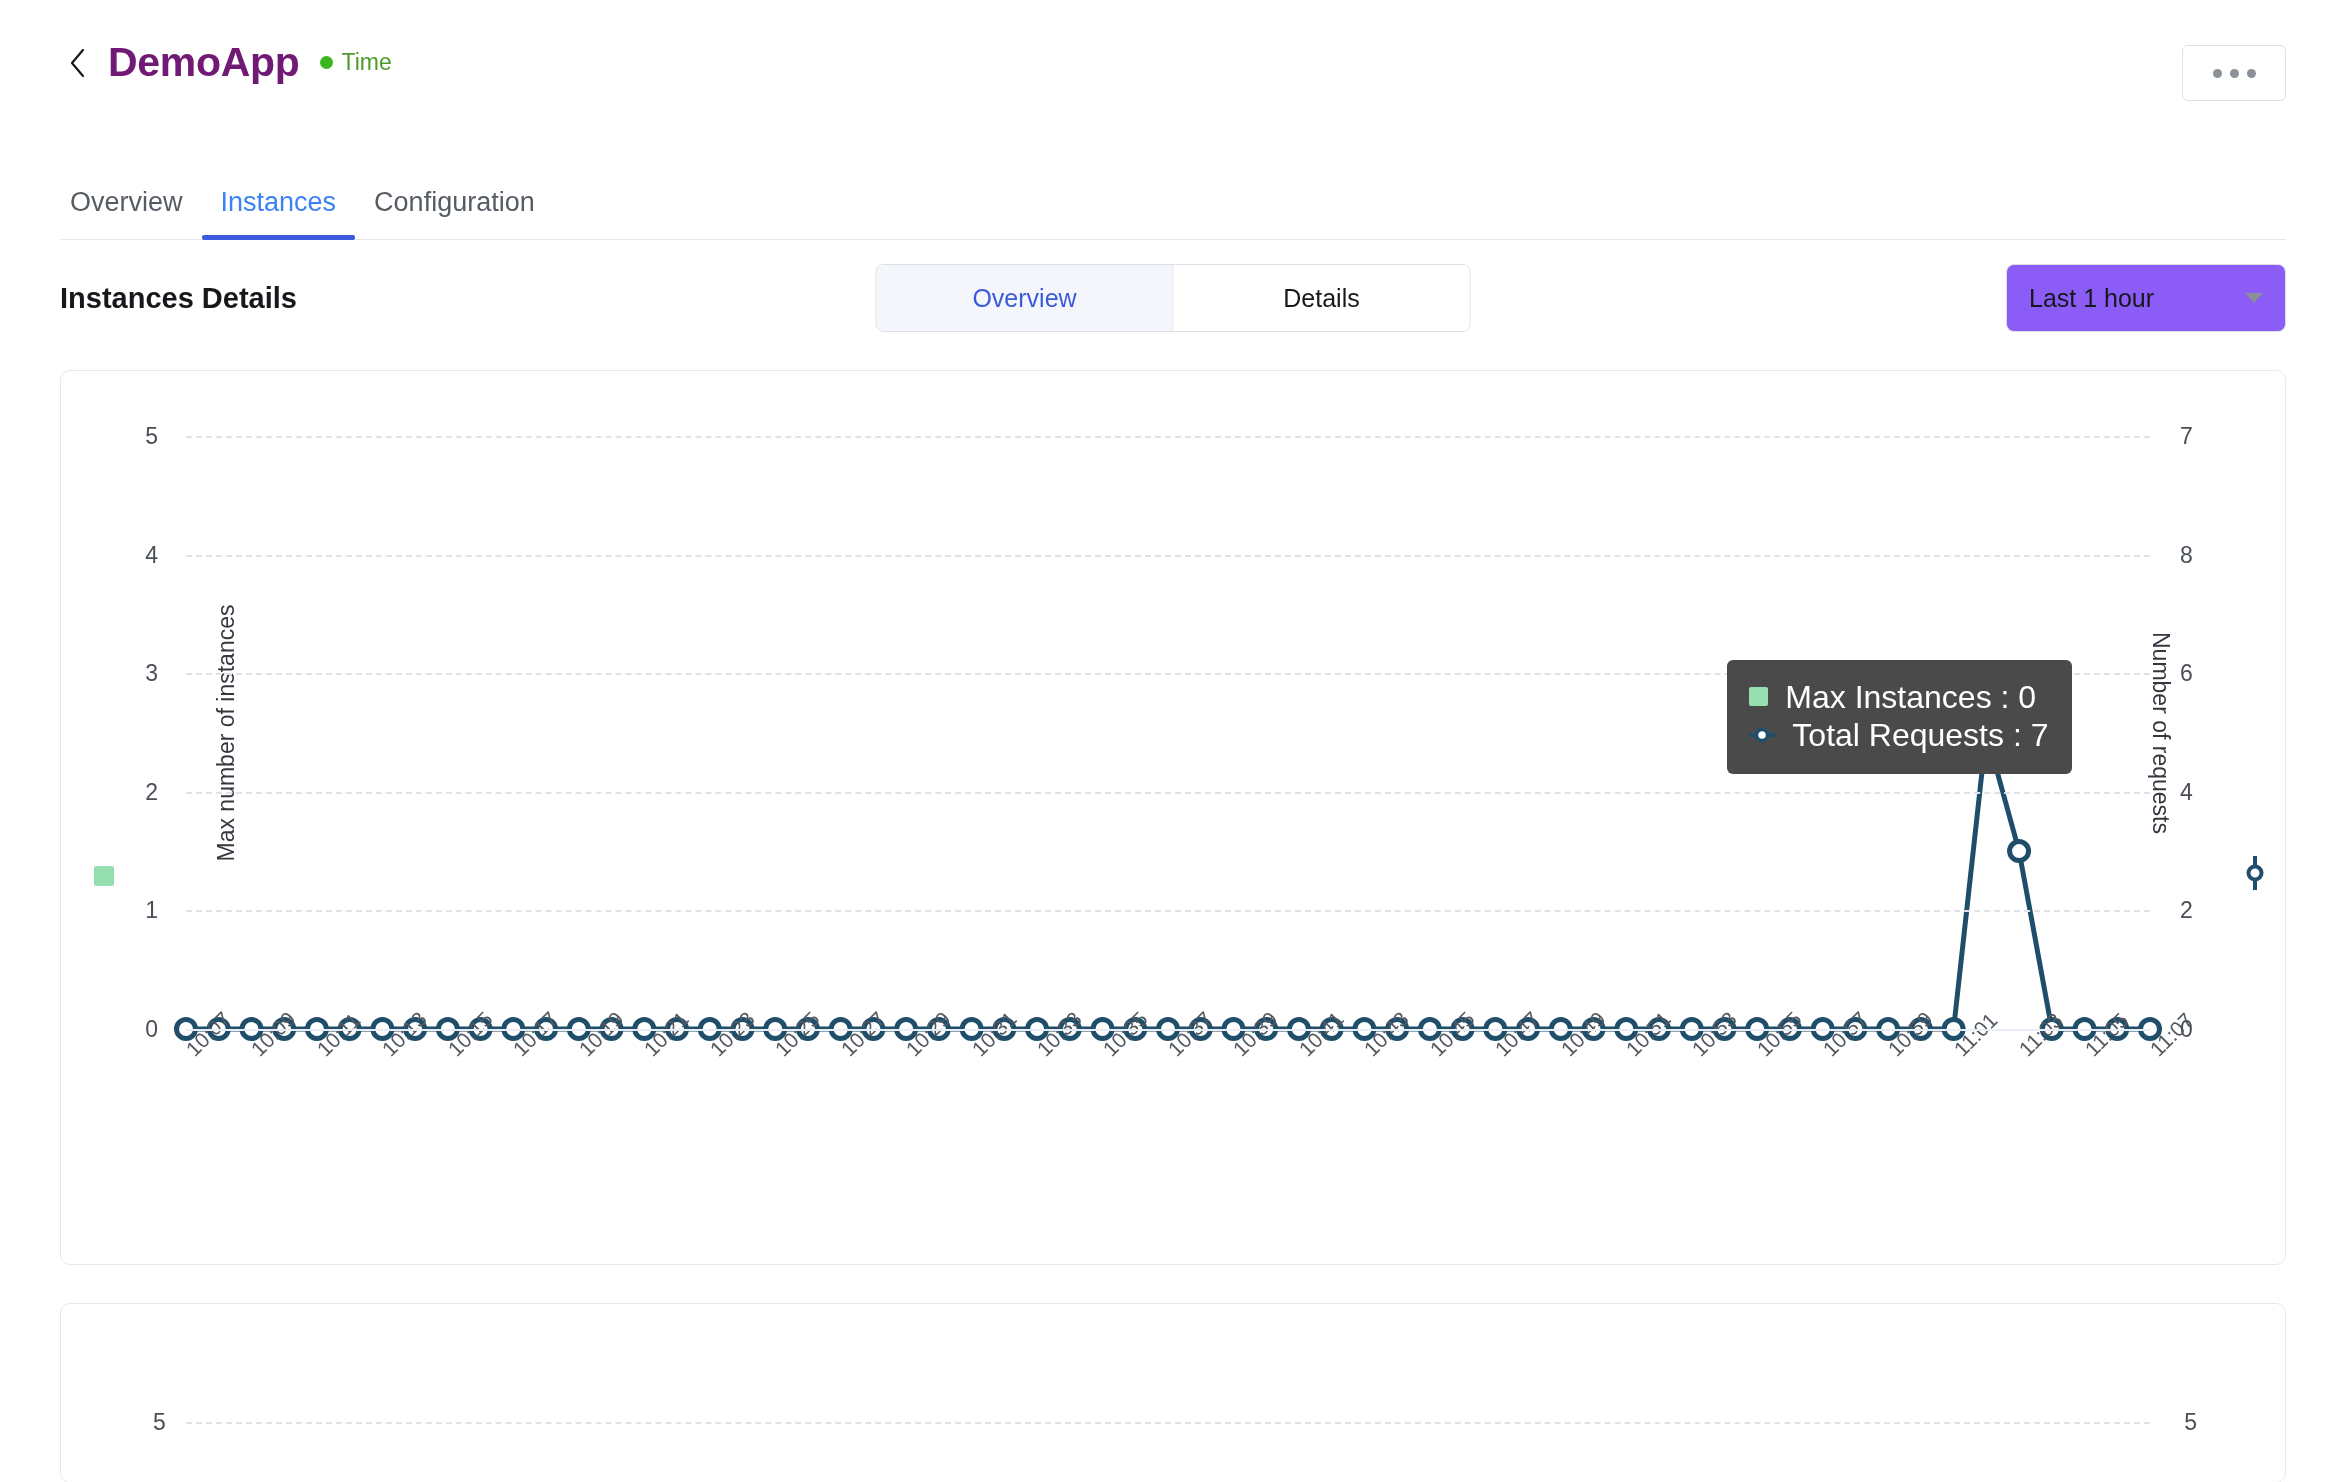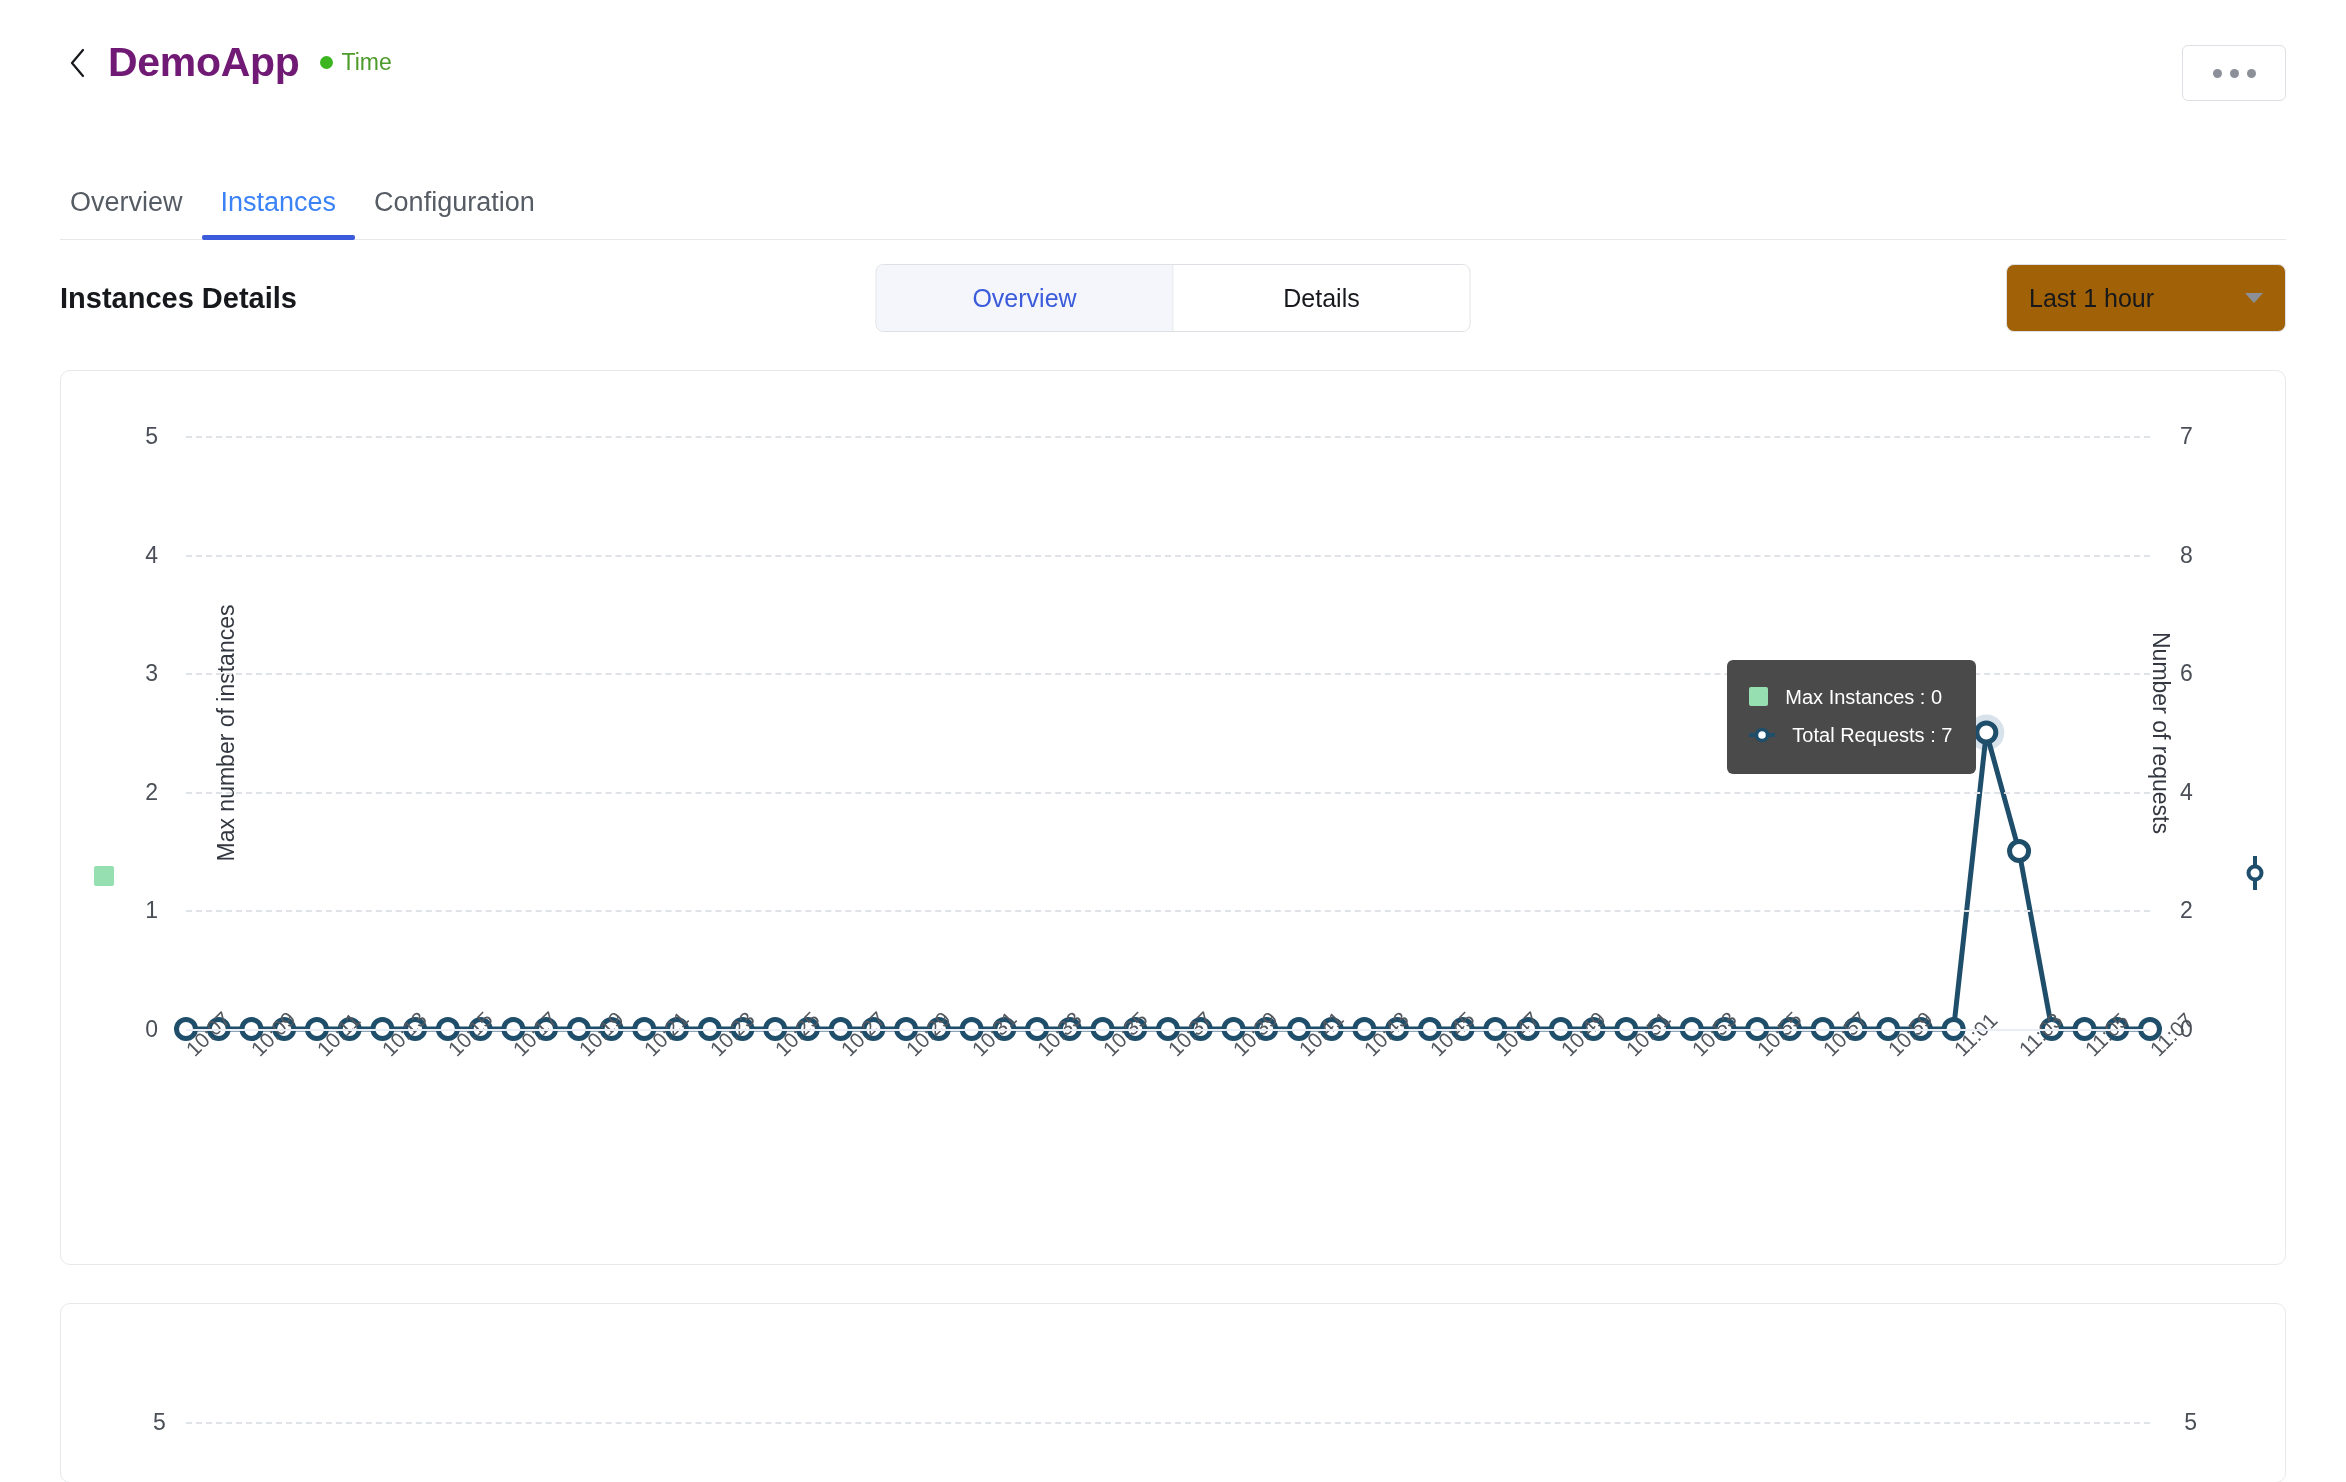--- a/index.html
+++ b/index.html
@@ -154,21 +154,21 @@
     width: 1px;
     background: #dcdfe3;
   }
   .range-select {
     position: absolute;
     right: 0;
     width: 280px;
     height: 68px;
     border: 1px solid #dcdfe3;
     border-radius: 8px;
-    background: #a16207;
+    background: #8b5cf6;
     display: flex;
     align-items: center;
     padding: 0 22px;
     cursor: pointer;
   }
   .range-value {
     font-size: 25px;
     color: #16181c;
     flex: 1;
     line-height: 1;
@@ -285,21 +285,21 @@
     color: #fff;
     z-index: 30;
   }
   .tt-row {
     display: flex;
     align-items: center;
     gap: 17px;
     height: 38px;
   }
   .tt-text {
-    font-size: 20px;
+    font-size: 32px;
     color: #ffffff;
     white-space: nowrap;
     line-height: 1;
   }
   .tt-swatch {
     width: 19px; height: 19px;
     background: #96dfb0;
     border-radius: 2px;
     flex: 0 0 auto;
   }

